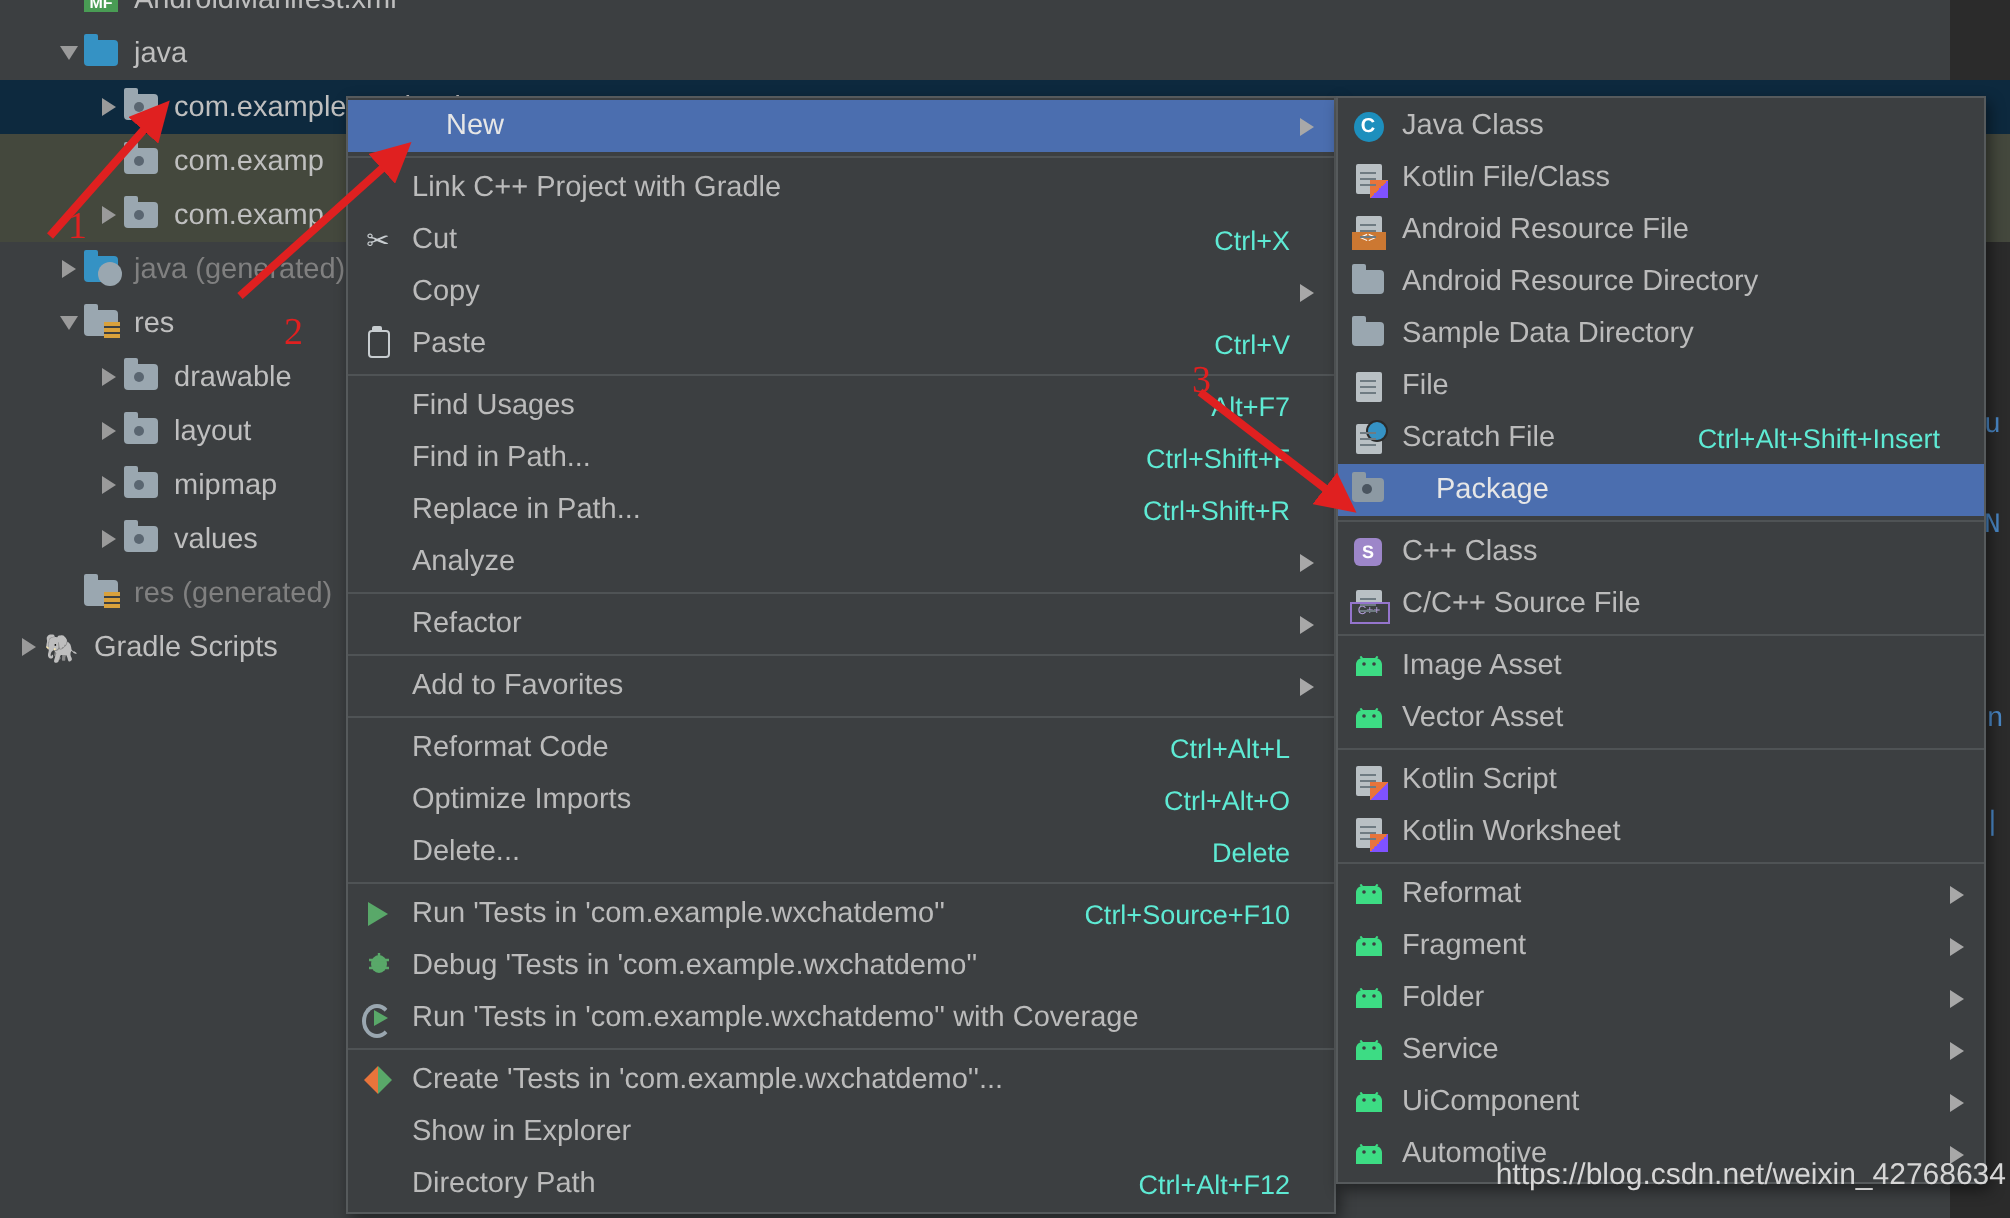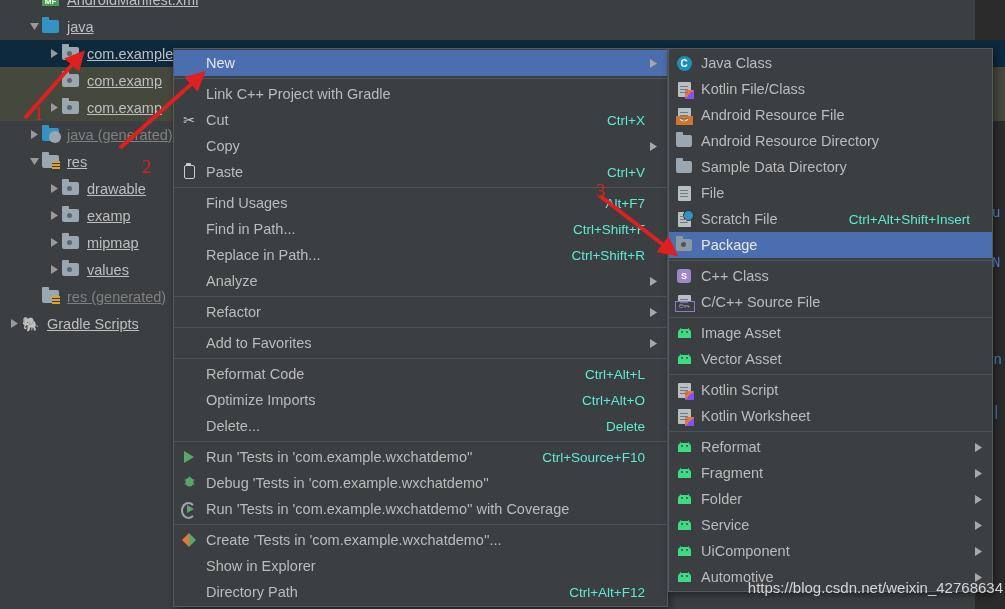--- a/index.html
+++ b/index.html
@@ -24,21 +24,21 @@
   .tree-row.greensel { background: #44483d; }
   .arrow {
     width: 16px; height: 16px; flex: 0 0 16px;
     display: flex; align-items: center; justify-content: center;
     color: #9a9a9a;
   }
   .arrow.none { visibility: hidden; }
   .arrow svg { display: block; }
   .ic { width: 20px; height: 17px; flex: 0 0 20px; position: relative;
         margin-right: 5px; display:flex; align-items:center; }
-  .lbl { color: #bfbfbf; text-decoration: underline; }
+  .lbl { color: #bfbfbf; }
   .lbl.dim { color: #808080; }
 
   
   .fold {
     width: 17px; height: 13px; border-radius: 1px 2px 2px 2px; position: relative;
   }
   .fold::before {
     content: ""; position: absolute; left: 0; top: -3px;
     width: 7px; height: 4px; border-radius: 1px 1px 0 0; background: inherit;
   }
@@ -78,21 +78,21 @@
     padding: 1px 0;
   }
   #ctx-menu  { left: 173px; top: 48px; width: 495px; }
   #new-menu  { left: 668px; top: 48px; width: 325px; }
 
   .mi {
     position: relative; display: flex; align-items: center;
     height: 26px; padding: 0 6px 0 4px; font-size: 14.5px; color: #bbbbbb;
     white-space: nowrap;
   }
-  .mi.hl { background: #4b6eaf; color: #e6e6e6; }
+  .mi.hl { background: #4b6eaf; color: #e6e6e6; gap: 17px; }
   .mi .mic { width: 22px; flex: 0 0 22px; display: flex; align-items: center;
              justify-content: center; }
   .mi .mtxt { flex: 1 1 auto; padding-left: 6px; }
   .mi .mkey { color: #5eead4; font-size: 13.5px; padding-left: 18px; }
   .mi .msub { width: 16px; flex: 0 0 16px; display: flex; align-items: center;
               justify-content: center; color: #a8a8a8; }
   .mi .msub.none { visibility: hidden; }
   .sep { height: 1px; background: #4f5355; margin: 2px 0; }
 
   
@@ -270,21 +270,21 @@
         </div>
         <div class="tree-row" style="padding-left: 46px;">
           <span class="arrow">
             <svg width="7" height="9" viewBox="0 0 7 9">
               <path d="M0,0 L7,4.5 L0,9 z" fill="currentColor"></path>
             </svg>
           </span>
           <span class="ic">
             <span class="fold grey dot"></span>
           </span>
-          <span class="lbl">examp</span>
+          <span class="lbl">layout</span>
         </div>
         <div class="tree-row" style="padding-left: 46px;">
           <span class="arrow">
             <svg width="7" height="9" viewBox="0 0 7 9">
               <path d="M0,0 L7,4.5 L0,9 z" fill="currentColor"></path>
             </svg>
           </span>
           <span class="ic">
             <span class="fold grey dot"></span>
           </span>

